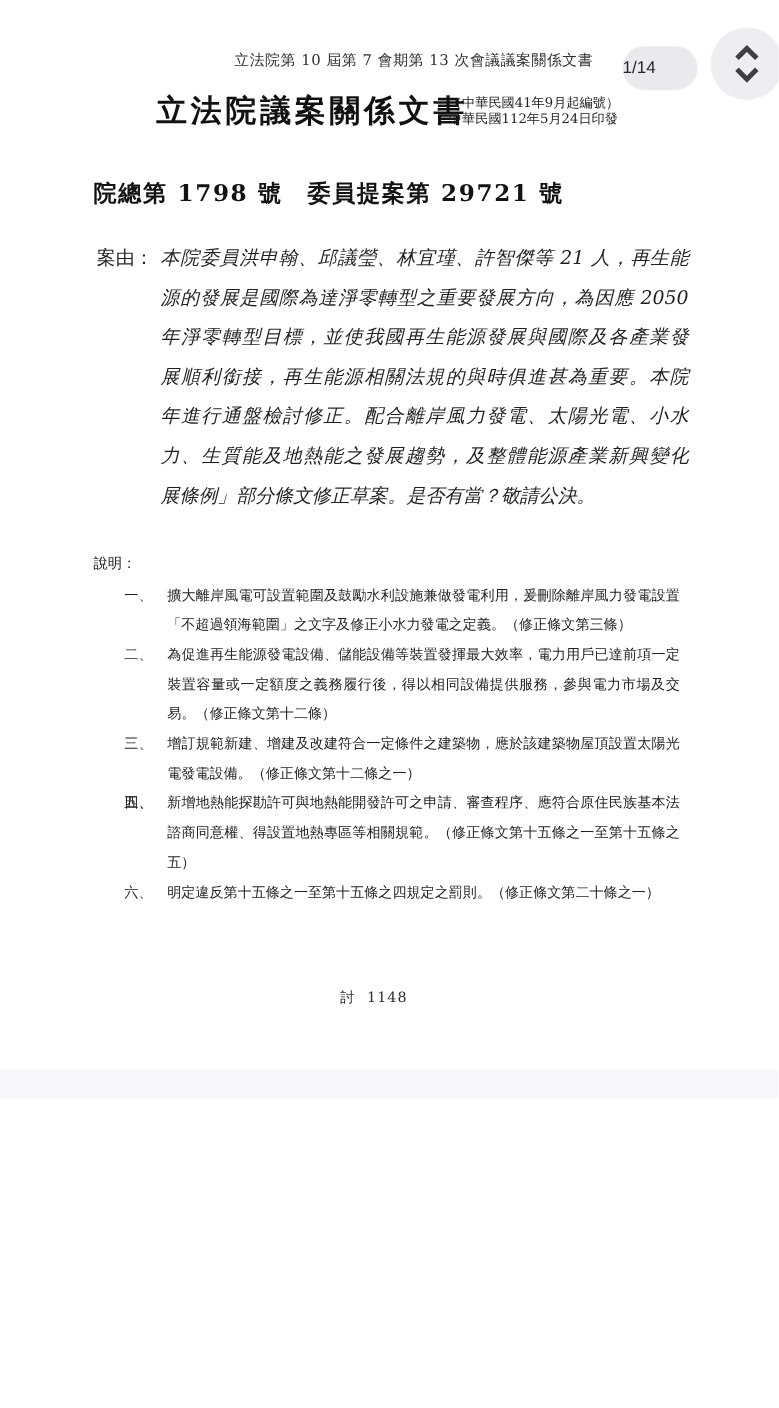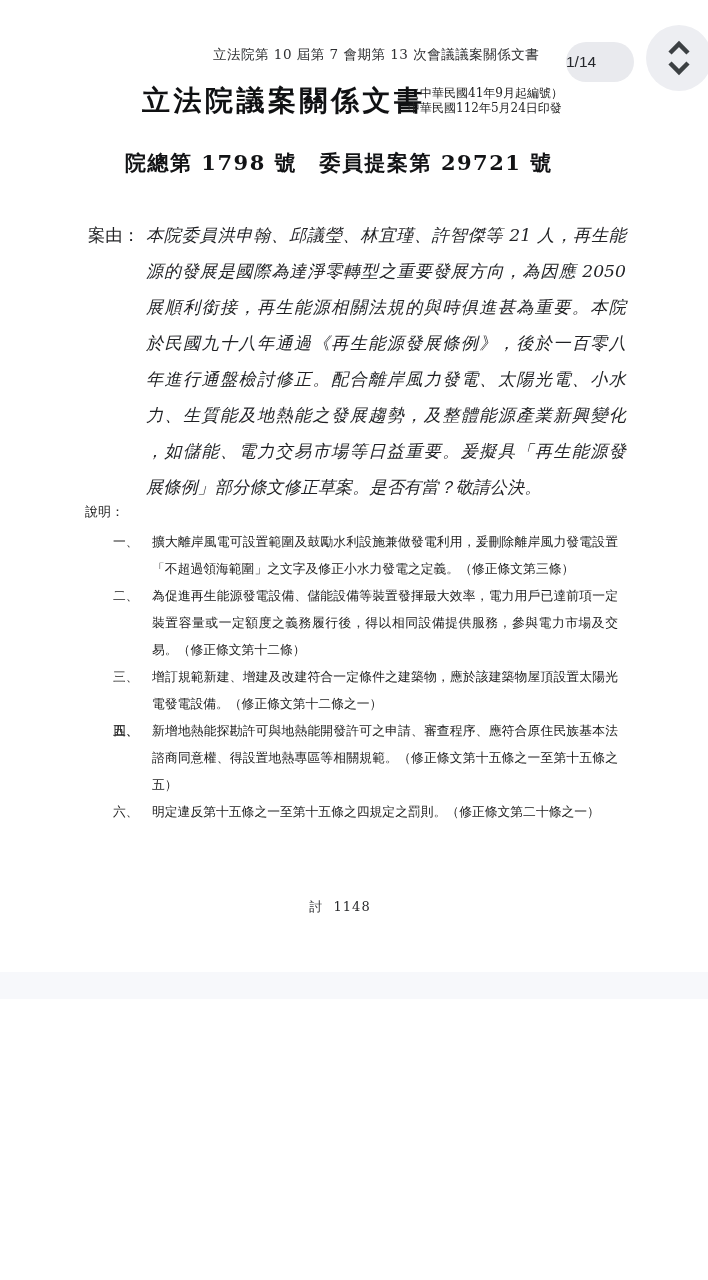--- a/index.html
+++ b/index.html
@@ -43,22 +43,22 @@
   .rh1{left:213px;top:46px;}
   .doc-title{
     position:absolute;left:142px;top:82px;font-size:28px;font-weight:700;
     letter-spacing:3.5px;color:#101113;white-space:nowrap;
   }
   .title-notes{
     position:absolute;left:384px;top:86px;font-size:12px;line-height:14.5px;
     color:#222;white-space:nowrap;margin-left:24px;
   }
   .docket{
-    position:absolute;left:85px;top:149px;font-size:21px;font-weight:600;
-    letter-spacing:1.5px;color:#121315;white-space:nowrap;margin-left:40px;
+    position:absolute;left:85px;top:162px;font-size:21px;font-weight:600;
+    letter-spacing:1.5px;color:#121315;white-space:nowrap;
   }
   .case-block{position:absolute;left:88px;top:217px;width:540px;}
   .case-label{position:absolute;left:0;top:0;font-size:17.2px;line-height:36px;}
   .case-lines{margin-left:58px;width:480px;}
   .case-line{
     font-size:17.2px;line-height:36px;
     text-align:justify;text-align-last:justify;text-justify:inter-character;font-style:italic;
   }
   .case-line.last{text-align-last:left;}
   .expl-label{position:absolute;left:85px;top:503px;font-size:13px;color:#222;}
@@ -85,25 +85,24 @@
       <div>（中華民國41年9月起編號）</div>
       <div>中華民國112年5月24日印發</div>
     </div>
     <div class="docket">院總第 1798 號　委員提案第 29721 號</div>
 
     <div class="case-block">
       <span class="case-label">案由：</span>
       <div class="case-lines">
         <div class="case-line">本院委員洪申翰、邱議瑩、林宜瑾、許智傑等 21 人，再生能</div>
         <div class="case-line">源的發展是國際為達淨零轉型之重要發展方向，為因應 2050</div>
+        <div class="case-line">年淨零轉型目標，並使我國再生能源發展與國際及各產業發</div>
         <div class="case-line">展順利銜接，再生能源相關法規的與時俱進甚為重要。本院</div>
-        <div class="case-line">於民國九十八年通過《再生能源發展條例》，後於一百零八</div>
         <div class="case-line">年進行通盤檢討修正。配合離岸風力發電、太陽光電、小水</div>
         <div class="case-line">力、生質能及地熱能之發展趨勢，及整體能源產業新興變化</div>
-        <div class="case-line">，如儲能、電力交易市場等日益重要。爰擬具「再生能源發</div>
         <div class="case-line last">展條例」部分條文修正草案。是否有當？敬請公決。</div>
       </div>
     </div>
 
     <div class="expl-label">說明：</div>
     <div class="expl-list">
       <div class="expl-item">
         <span class="expl-num">一、</span>
         <span>擴大離岸風電可設置範圍及鼓勵水利設施兼做發電利用，爰刪除離岸風力發電設置「不超過領海範圍」之文字及修正小水力發電之定義。（修正條文第三條）</span>
       </div>

